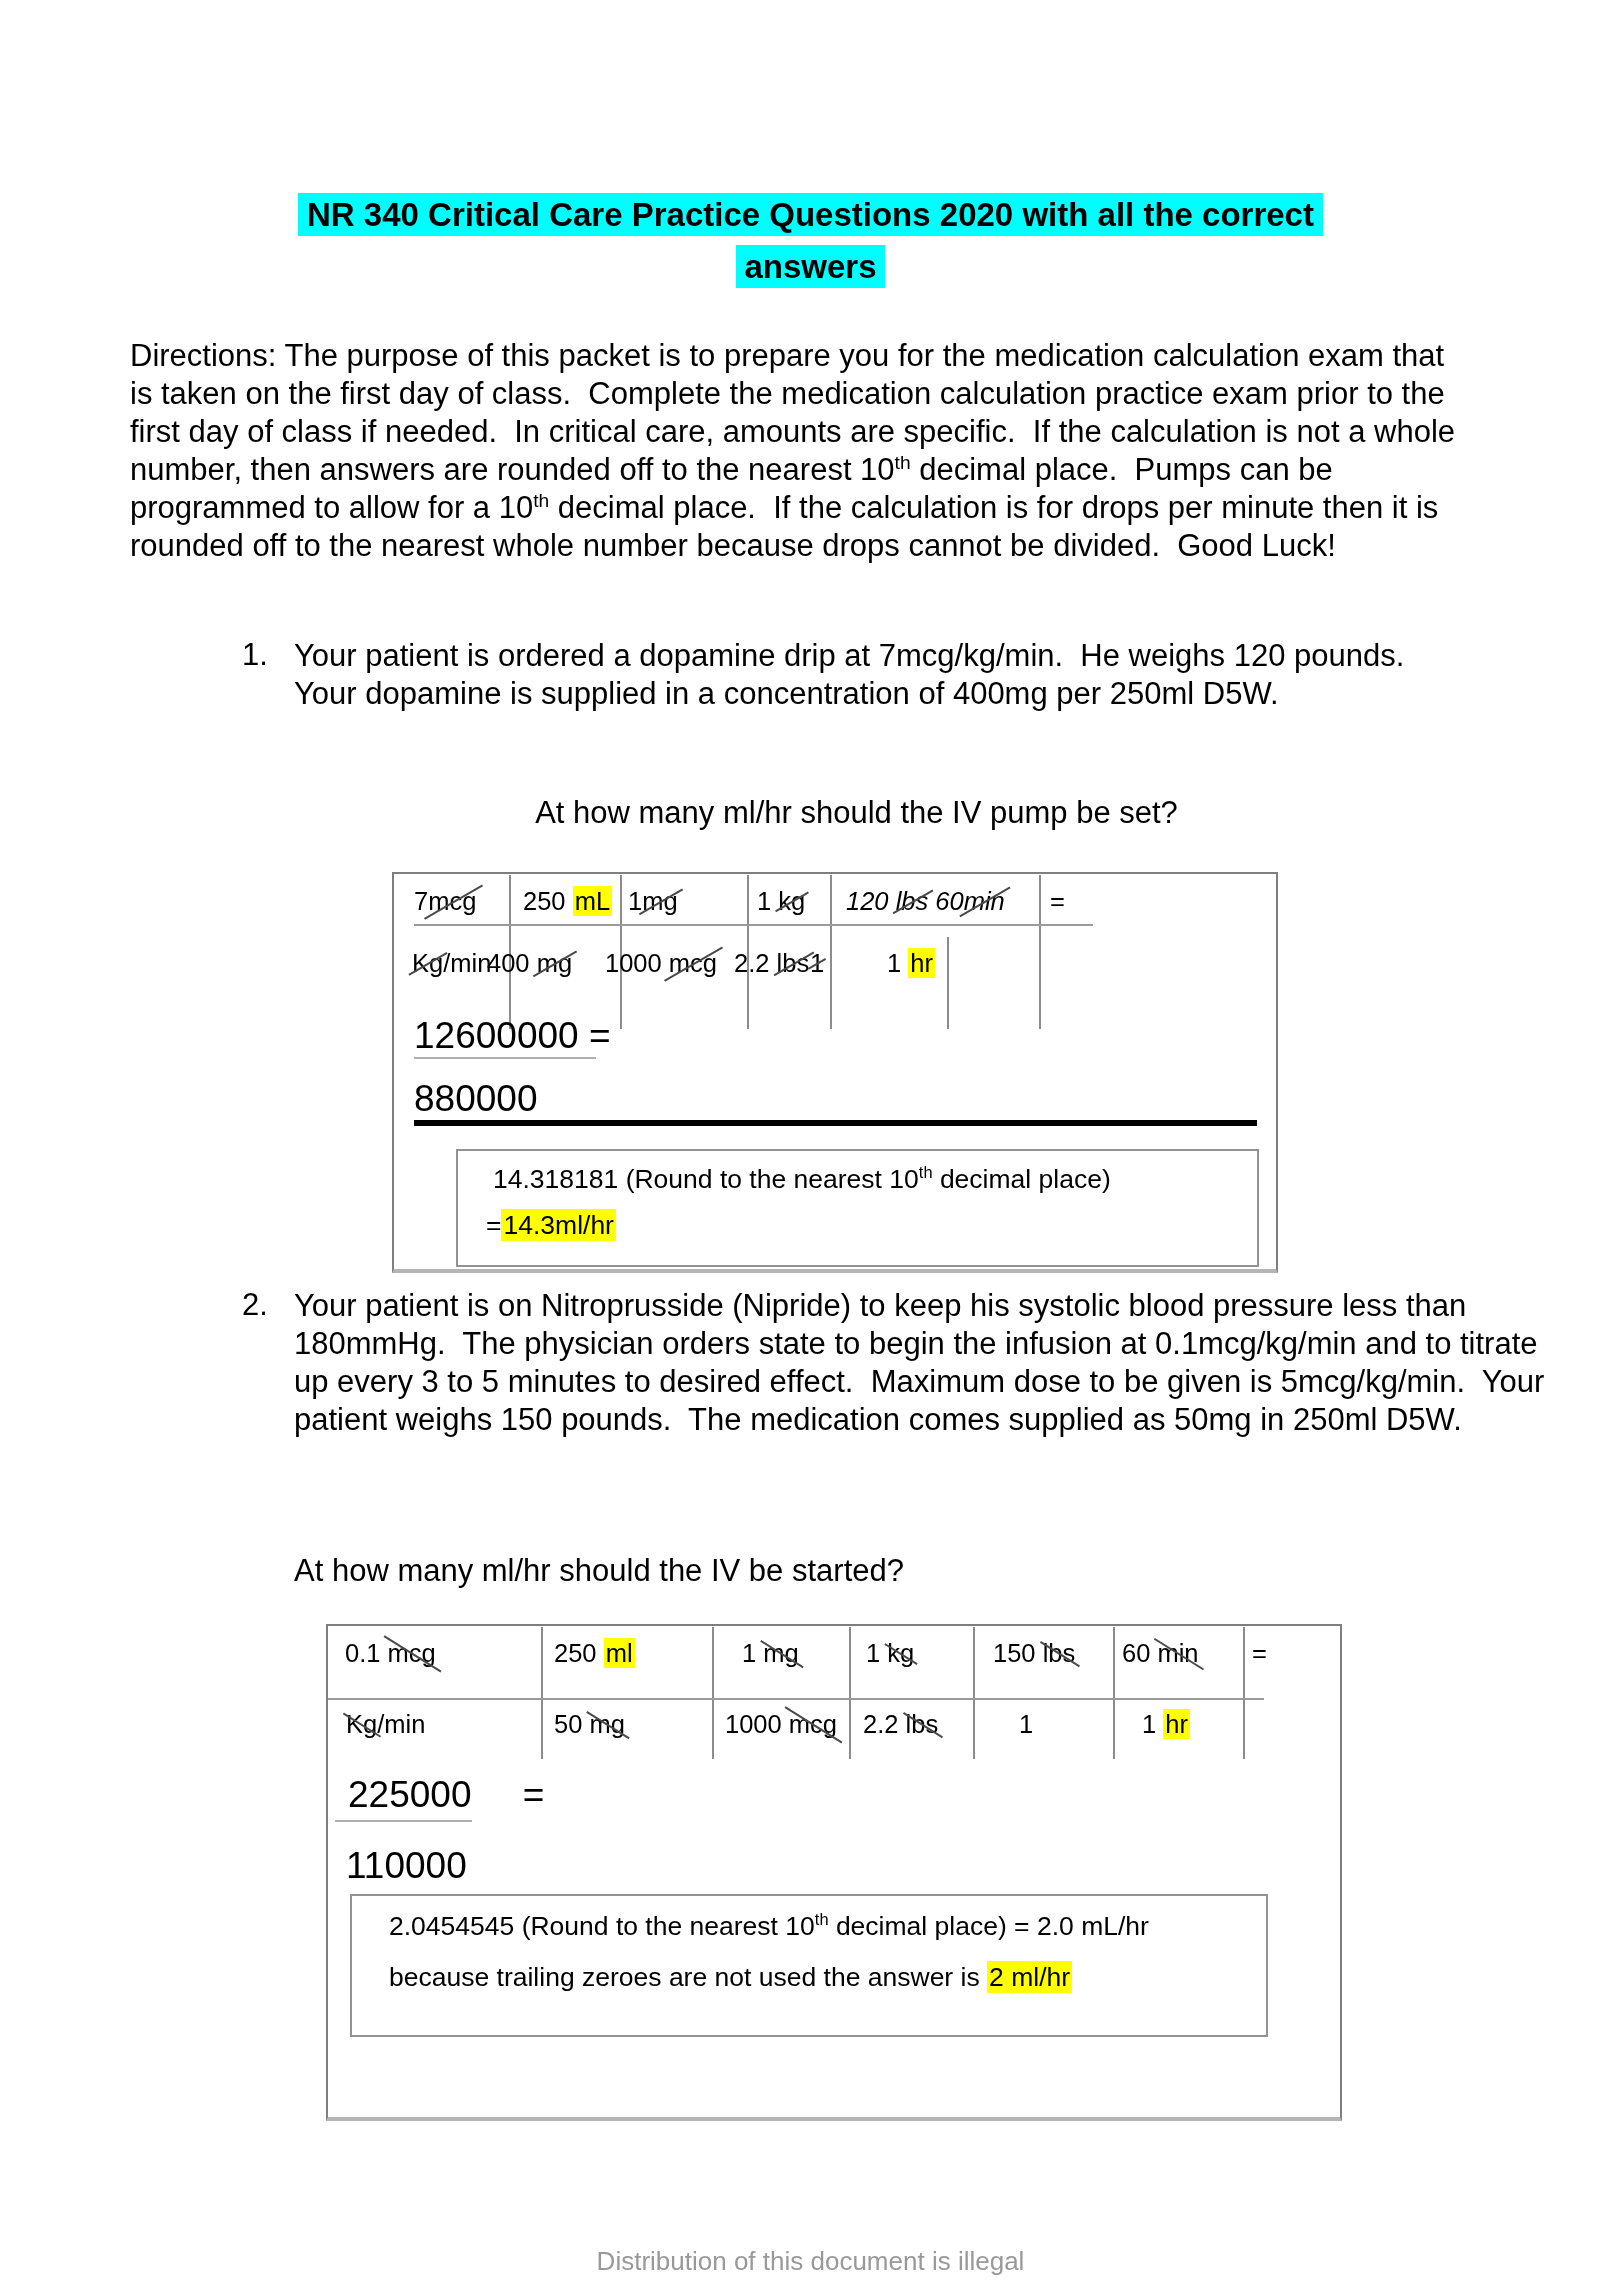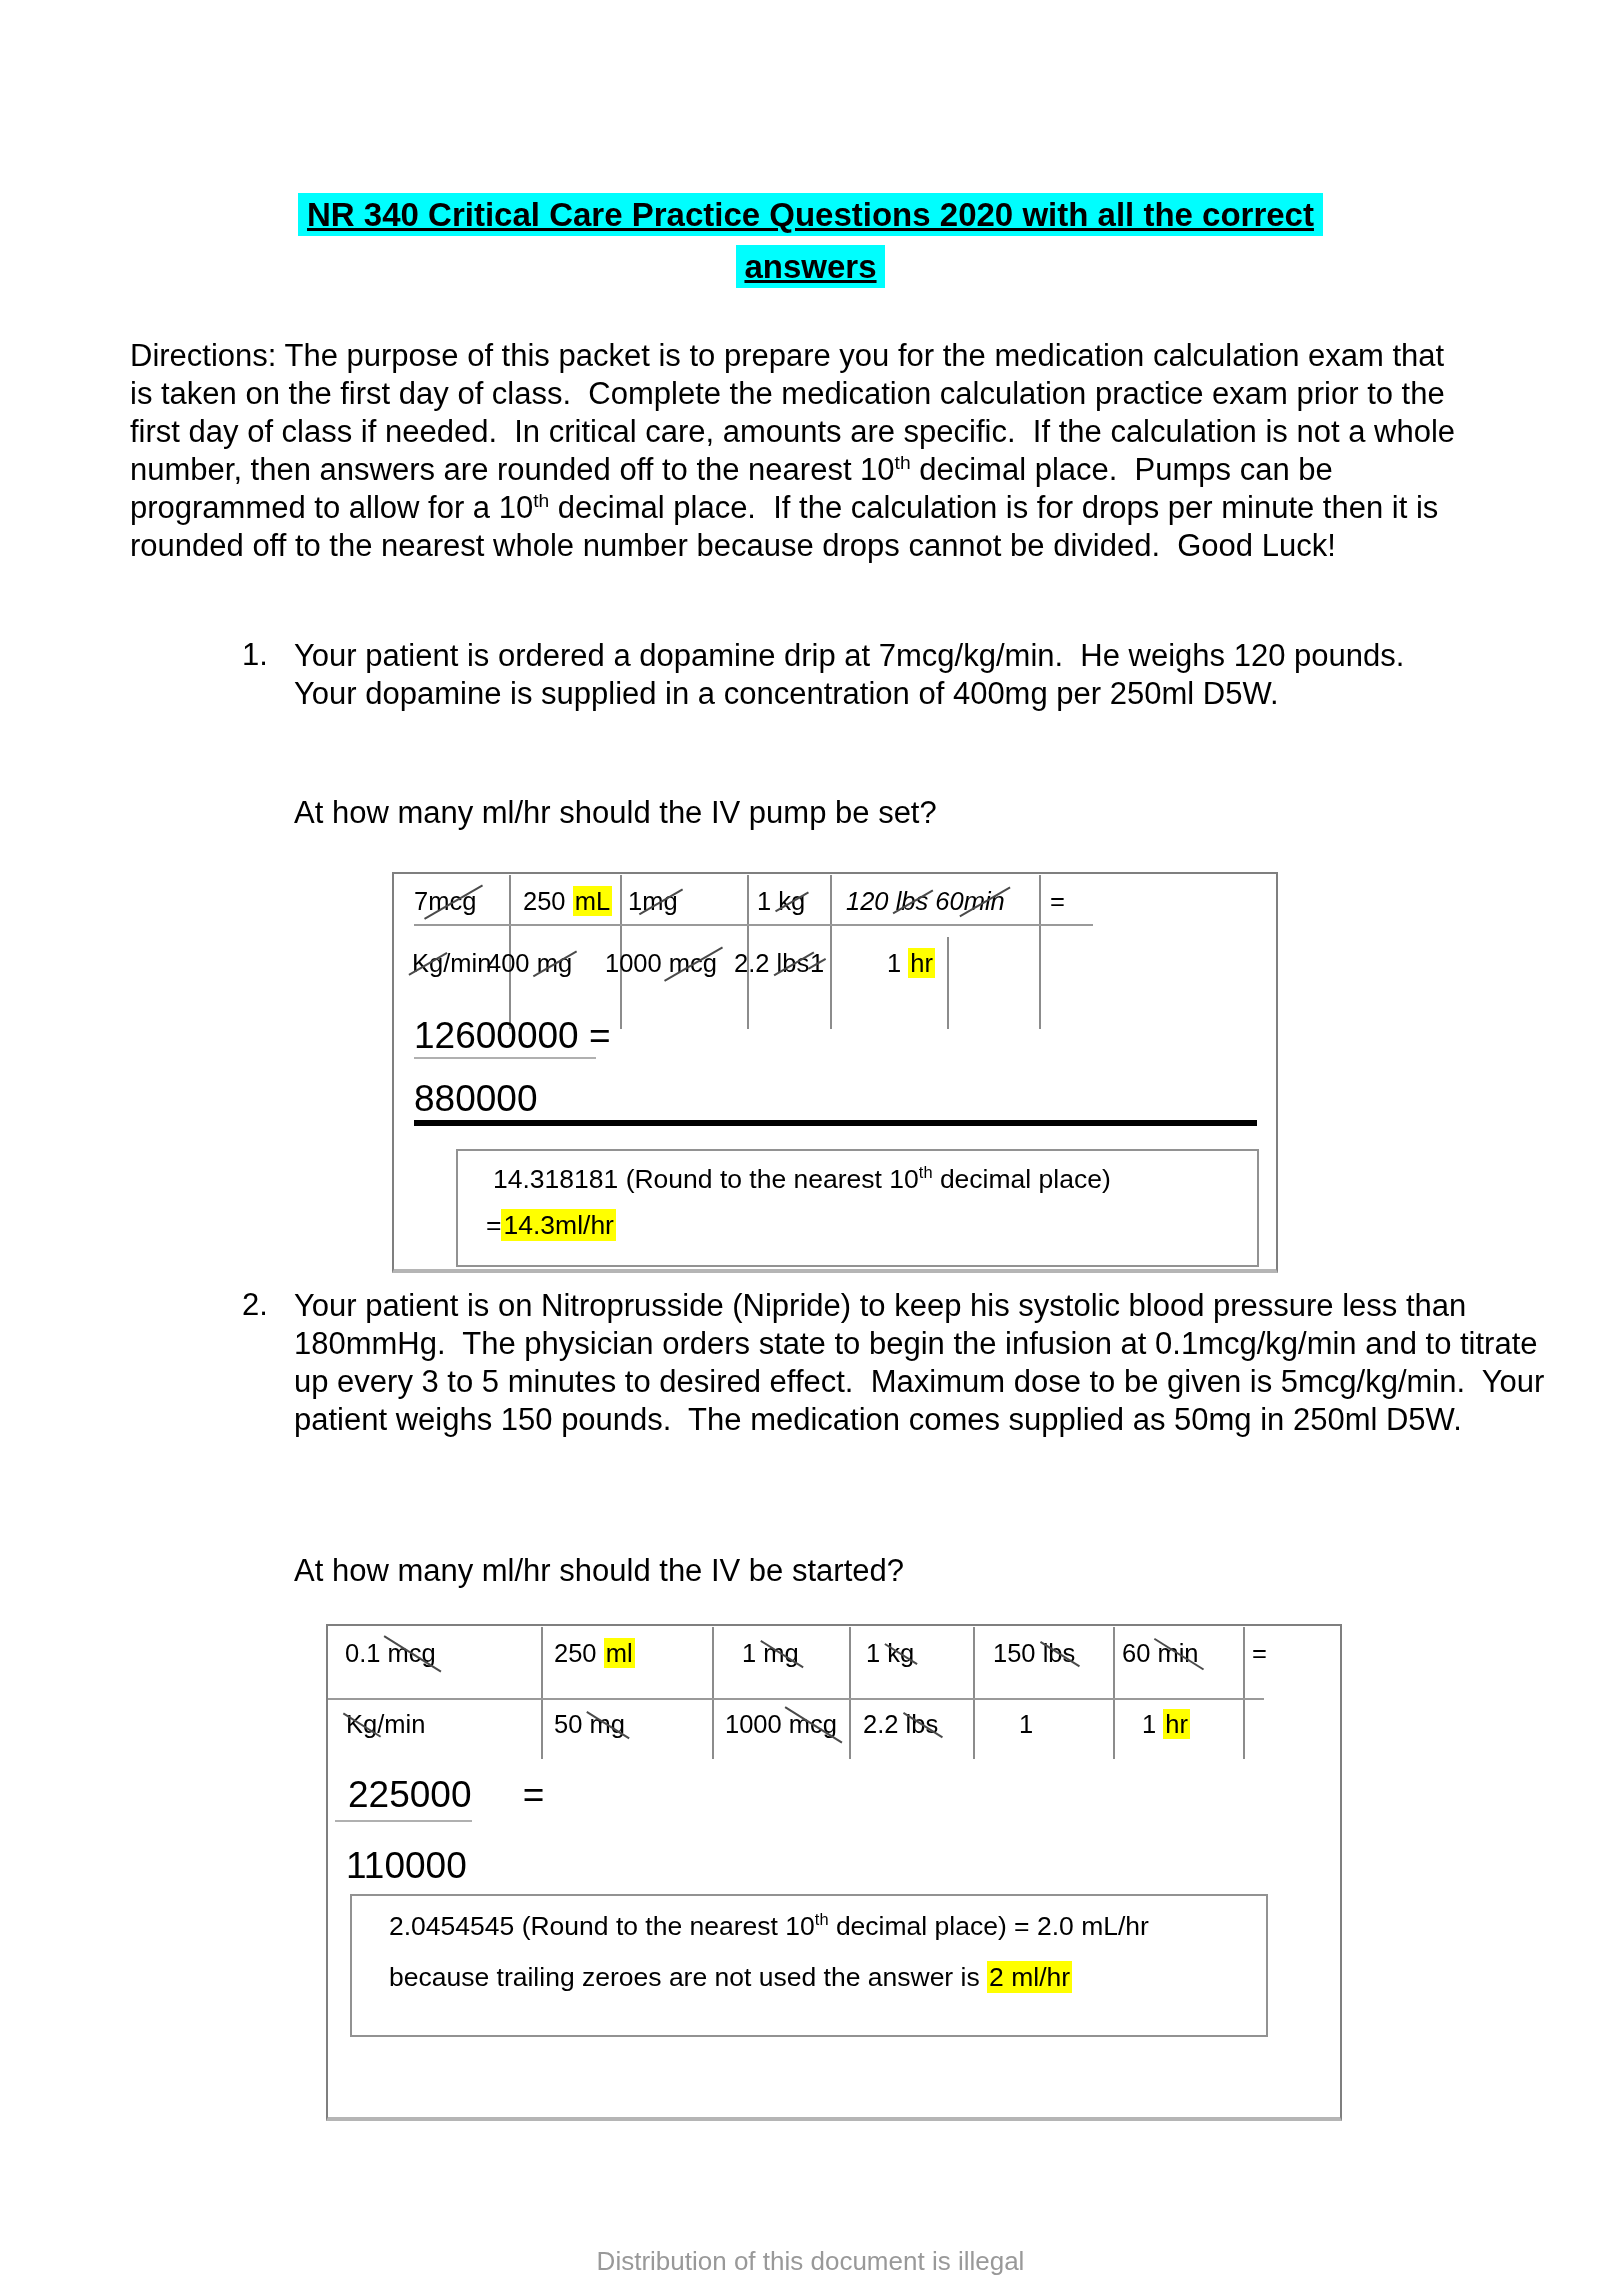--- a/index.html
+++ b/index.html
@@ -2,21 +2,21 @@
 <html><head>
 <meta charset="utf-8">
 <style>
   html,body{margin:0;padding:0;background:#ffffff;}
   .page{position:relative;width:1621px;height:2293px;background:#ffffff;
         font-family:"Liberation Sans",sans-serif;color:#000;overflow:hidden;}
   .abs{position:absolute;}
   .pw{white-space:pre-wrap;}
   .title-wrap{position:absolute;left:0;right:0;top:189px;text-align:center;
         font-weight:bold;font-size:33px;line-height:52px;}
-  .hl-c{background:#00fefe;padding:2.9px 8.8px;text-decoration:underline;}
+  .hl-c{background:#00fefe;padding:2.9px 8.8px;}
   .hl-y{background:#ffff00;padding:1px 2px;margin-top:21px;}
   .para{font-size:31px;line-height:38px;white-space:pre-wrap;}
   .qnum{font-size:31px;}
   .tcell{font-size:25.5px;white-space:pre;}
   .calc{font-size:37px;white-space:pre;}
   .ansline{font-size:26.5px;white-space:pre;}
   .vline{position:absolute;width:2px;background:#8c8c8c;}
   .hline{position:absolute;height:2px;background:#9a9a9a;}
   .thick{position:absolute;height:5.9px;background:#000;}
   .workbox{position:absolute;border:2px solid #7f7f7f;border-bottom:4.9px solid #b5b5b5;background:#fff;}
@@ -38,21 +38,21 @@
 
   <div class="title-wrap">
     <span class="hl-c">NR 340 Critical Care Practice Questions 2020 with all the correct</span><br>
     <span class="hl-c">answers</span>
   </div>
 
   <div class="abs para" style="left:130px;top:337px;width:1341px;"><span class="pw">Directions: The purpose of this packet is to prepare you for the medication calculation exam that is taken on the first day of class.  Complete the medication calculation practice exam prior to the first day of class if needed.  In critical care, amounts are specific.  If the calculation is not a whole number, then answers are rounded off to the nearest 10</span><sup class="s">th</sup><span class="pw"> decimal place.  Pumps can be programmed to allow for a 10</span><sup class="s">th</sup><span class="pw"> decimal place.  If the calculation is for drops per minute then it is rounded off to the nearest whole number because drops cannot be divided.  Good Luck!</span></div>
 
   <div class="abs qnum" style="left:242px;top:637px;">1.</div>
   <div class="abs para" style="left:294px;top:637px;width:1125px;">Your patient is ordered a dopamine drip at 7mcg/kg/min.  He weighs 120 pounds.  Your dopamine is supplied in a concentration of 400mg per 250ml D5W.</div>
-  <div class="abs para" style="left:294px;top:794px;width:1125px;">At how many ml/hr should the IV pump be set?</div>
+  <div class="abs para" style="left:294px;top:794px;width:1125px;text-align:center;">At how many ml/hr should the IV pump be set?</div>
 
   <div class="workbox" style="left:392px;top:872px;width:882px;height:395px;"></div>
 
   <div class="abs tcell" style="left:414px;top:887px;"><span>7</span><span class="cu">mcg</span></div>
   <div class="abs tcell" style="left:523px;top:887px;"><span>250 </span><span class="hl-y">mL</span></div>
   <div class="abs tcell" style="left:628px;top:887px;"><span>1</span><span class="cu">mg</span></div>
   <div class="abs tcell" style="left:757px;top:887px;"><span>1 </span><span class="cu">kg</span></div>
   <div class="abs tcell" style="left:846px;top:887px;font-style:italic;"><span>120 </span><span class="cu">lbs</span><span class="pw"> 60</span><span class="cu">min</span></div>
   <div class="abs tcell" style="left:1050px;top:887px;">=</div>
 

